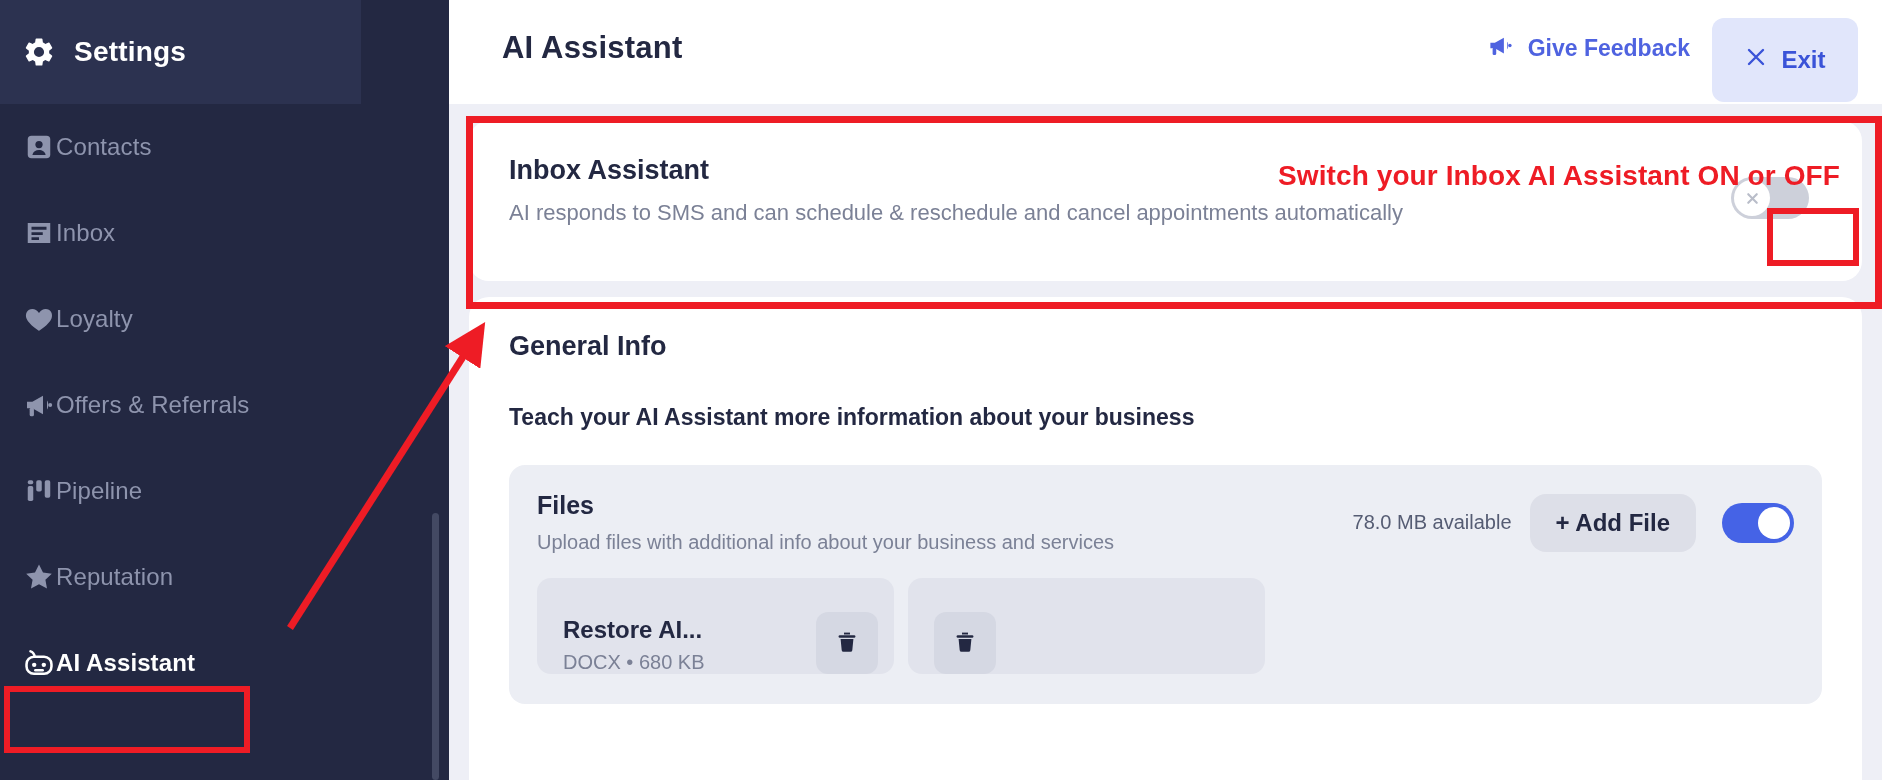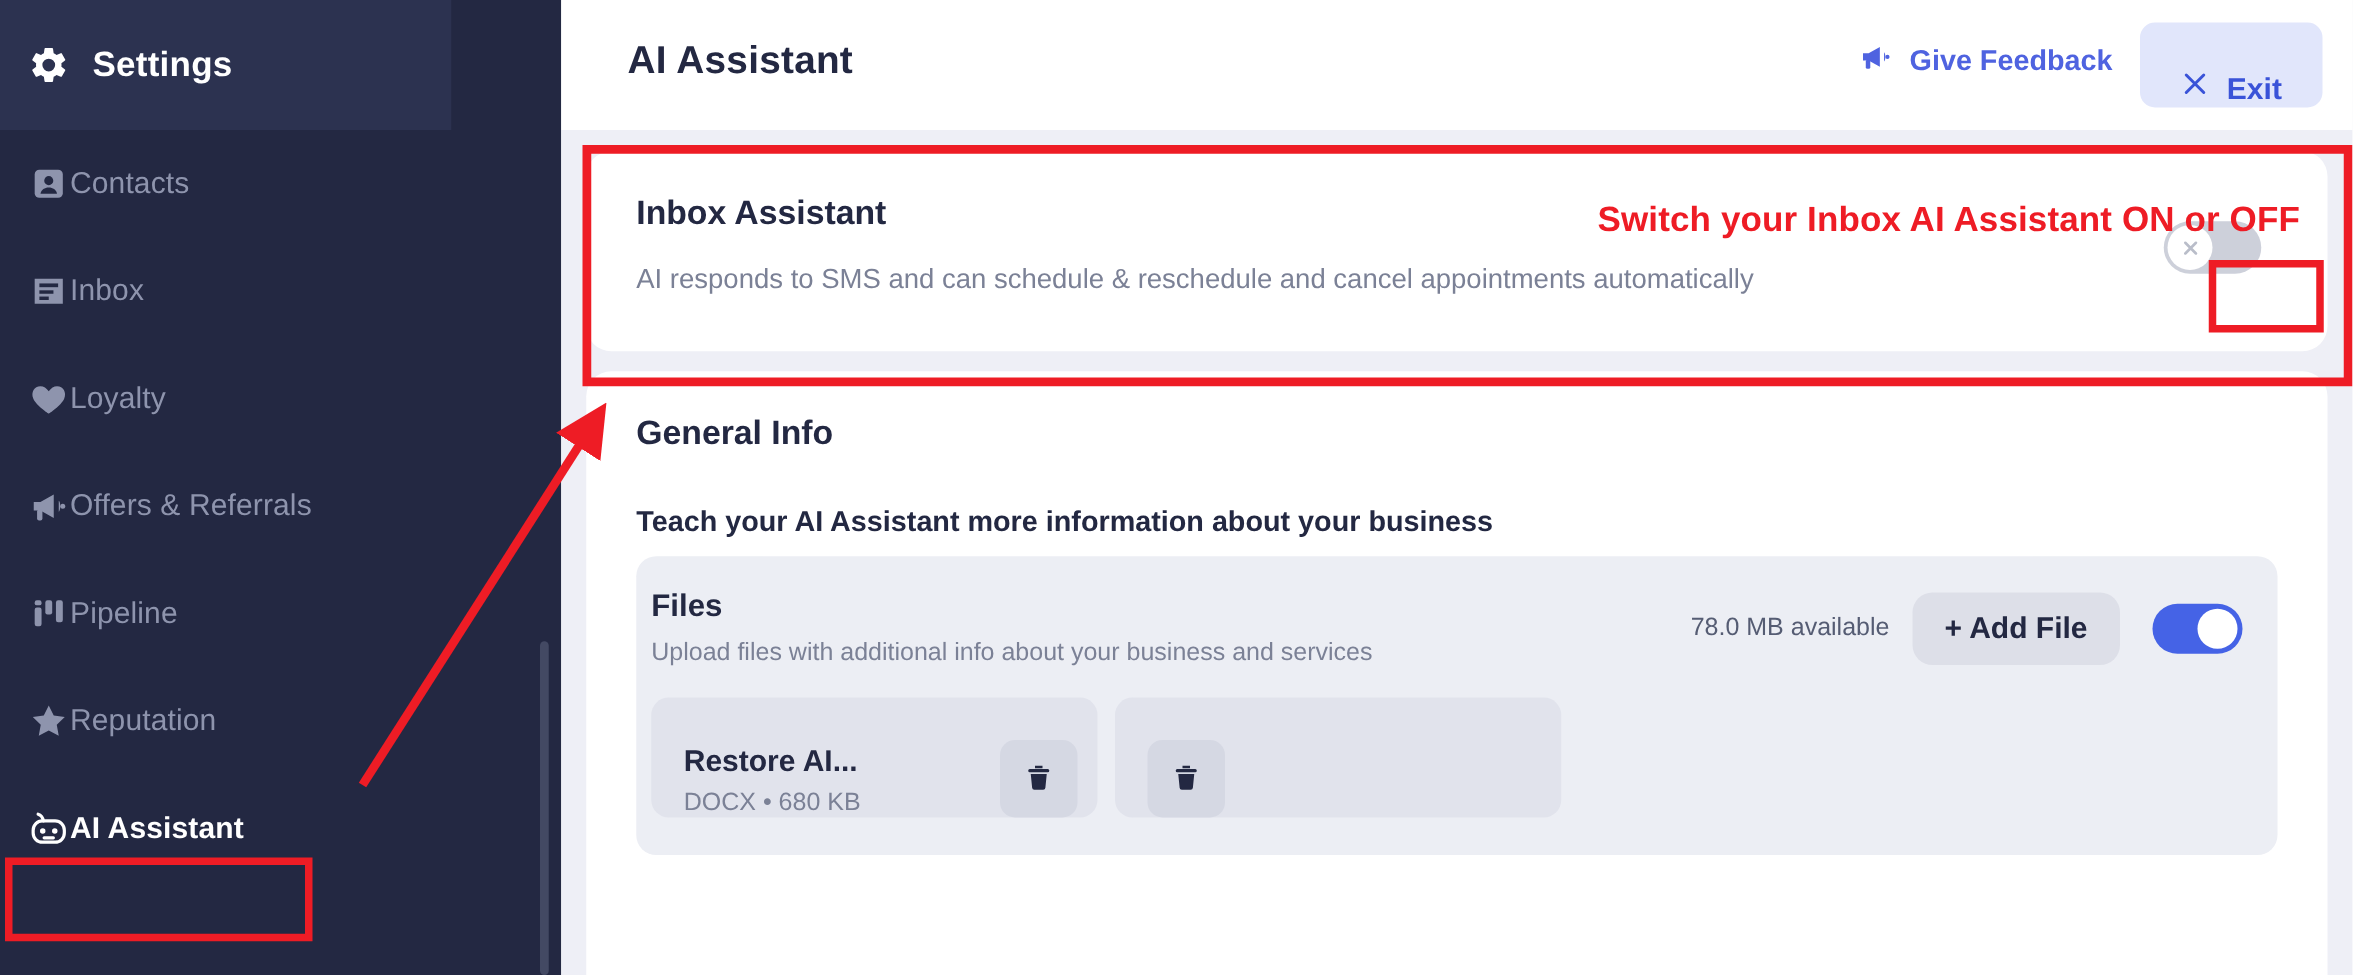--- a/index.html
+++ b/index.html
@@ -58,41 +58,41 @@
   }
   .feedback-btn {
     position: absolute; right: 192px; top: 32px;
     display: flex; align-items: center; gap: 14px;
     color: #4f63e0; font-size: 23px; font-weight: bold;
     background: none; border: none; cursor: pointer;
     font-family: inherit;
   }
   .exit-btn {
     position: absolute; right: 24px; top: 18px;
-    width: 146px; height: 68px; border-radius: 12px;
+    width: 146px; height: 84px; border-radius: 12px;
     background: #e1e6fb; border: none; cursor: pointer;
-    display: flex; align-items: flex-end; justify-content: center;
+    display: flex; align-items: center; justify-content: center;
     gap: 13px; color: #3a53d8; font-size: 24px; font-weight: bold;
     font-family: inherit;
   }
 
   
   .main {
     position: absolute; left: 449px; top: 104px;
     width: 1433px; height: 676px;
     background: #eeeff6;
     padding: 17px 20px 0 20px;
   }
   .card {
     background: #ffffff; border-radius: 20px;
     width: 100%;
   }
   .card-inbox { height: 160px; position: relative; padding: 34px 40px; }
   .inbox-title { font-size: 27px; font-weight: bold; color: #232842; }
-  .inbox-desc { font-size: 22px; color: #7b8196; margin-top: 24px; }
+  .inbox-desc { font-size: 22px; color: #7b8196; margin-top: 14px; }
 
   .toggle {
     position: absolute; right: 53px; top: 56px;
     width: 78px; height: 42px; border-radius: 21px;
     background: #cdd0da; border: none; cursor: pointer;
   }
   .toggle .knob {
     position: absolute; left: 3px; top: 3px;
     width: 36px; height: 36px; border-radius: 50%;
     background: #ffffff;
@@ -101,22 +101,22 @@
   .toggle .knob svg { display: block; }
 
   .card-general {
     margin-top: 16px; height: 520px;
     padding: 34px 40px 0 40px; position: relative;
   }
   .general-title { font-size: 27px; font-weight: bold; color: #232842; }
   .general-sub { font-size: 23px; font-weight: bold; color: #232842; margin-top: 42px; }
 
   .files-panel {
-    margin-top: 14px; background: #eceef4; border-radius: 16px;
-    padding: 26px 28px 30px 12px; position: relative;
+    margin-top: 34px; background: #eceef4; border-radius: 16px;
+    padding: 26px 28px 30px 28px; position: relative;
   }
   .files-head { display: flex; align-items: flex-start; }
   .files-head-left { flex: 1; }
   .files-title { font-size: 25px; font-weight: bold; color: #232842; }
   .files-desc { font-size: 20px; color: #7b8196; margin-top: 11px; }
   .files-avail { font-size: 20px; color: #555c73; margin-right: 18px; align-self: center; }
   .add-file-btn {
     height: 58px; padding: 0 26px; border-radius: 16px;
     background: #dddfe8; border: none; cursor: pointer;
     display: flex; align-items: center; justify-content: center;

